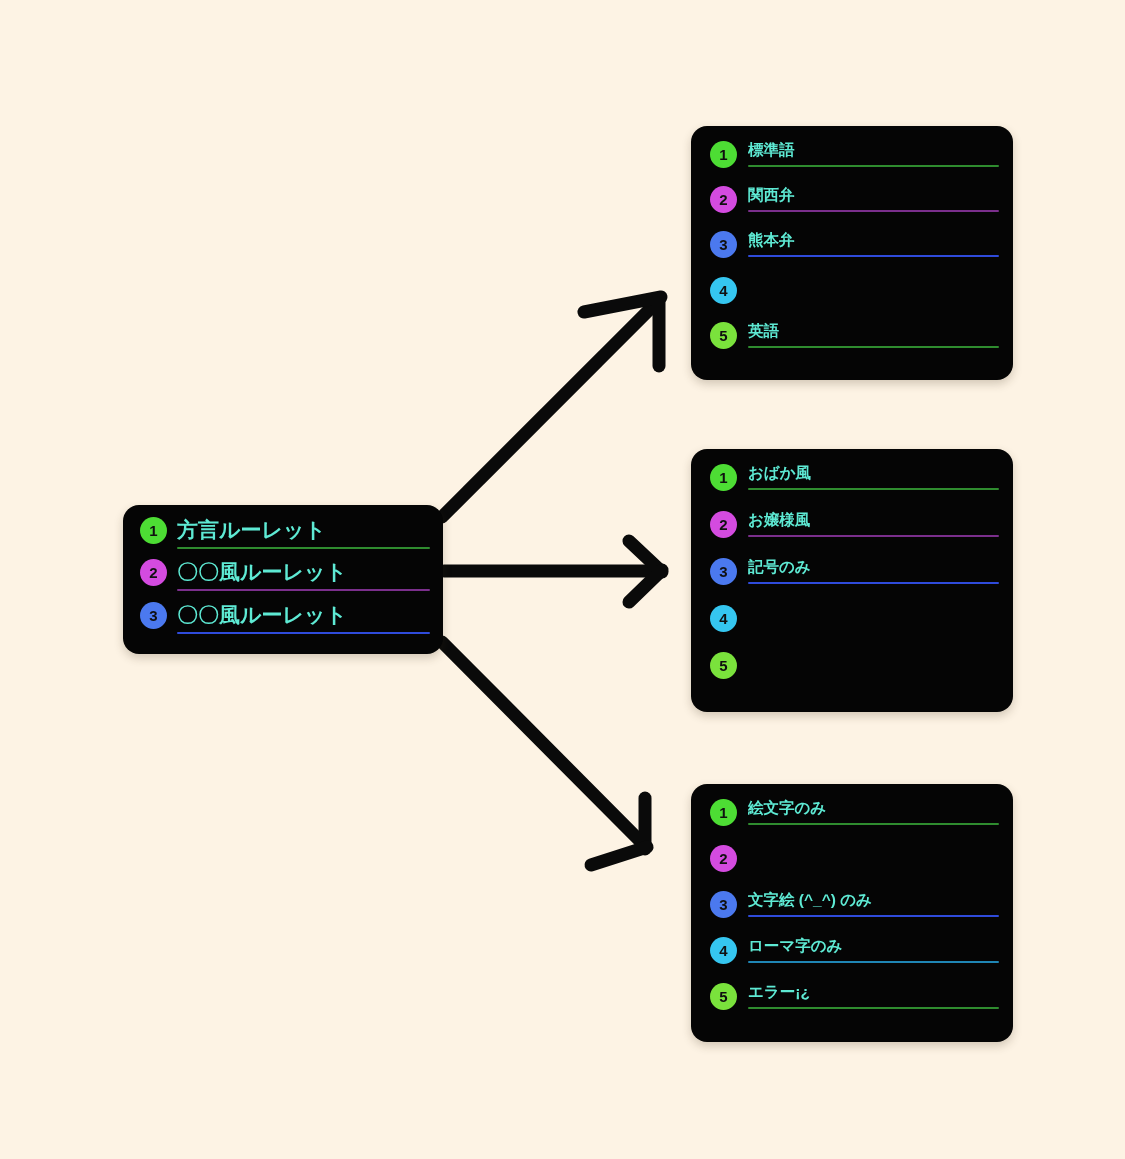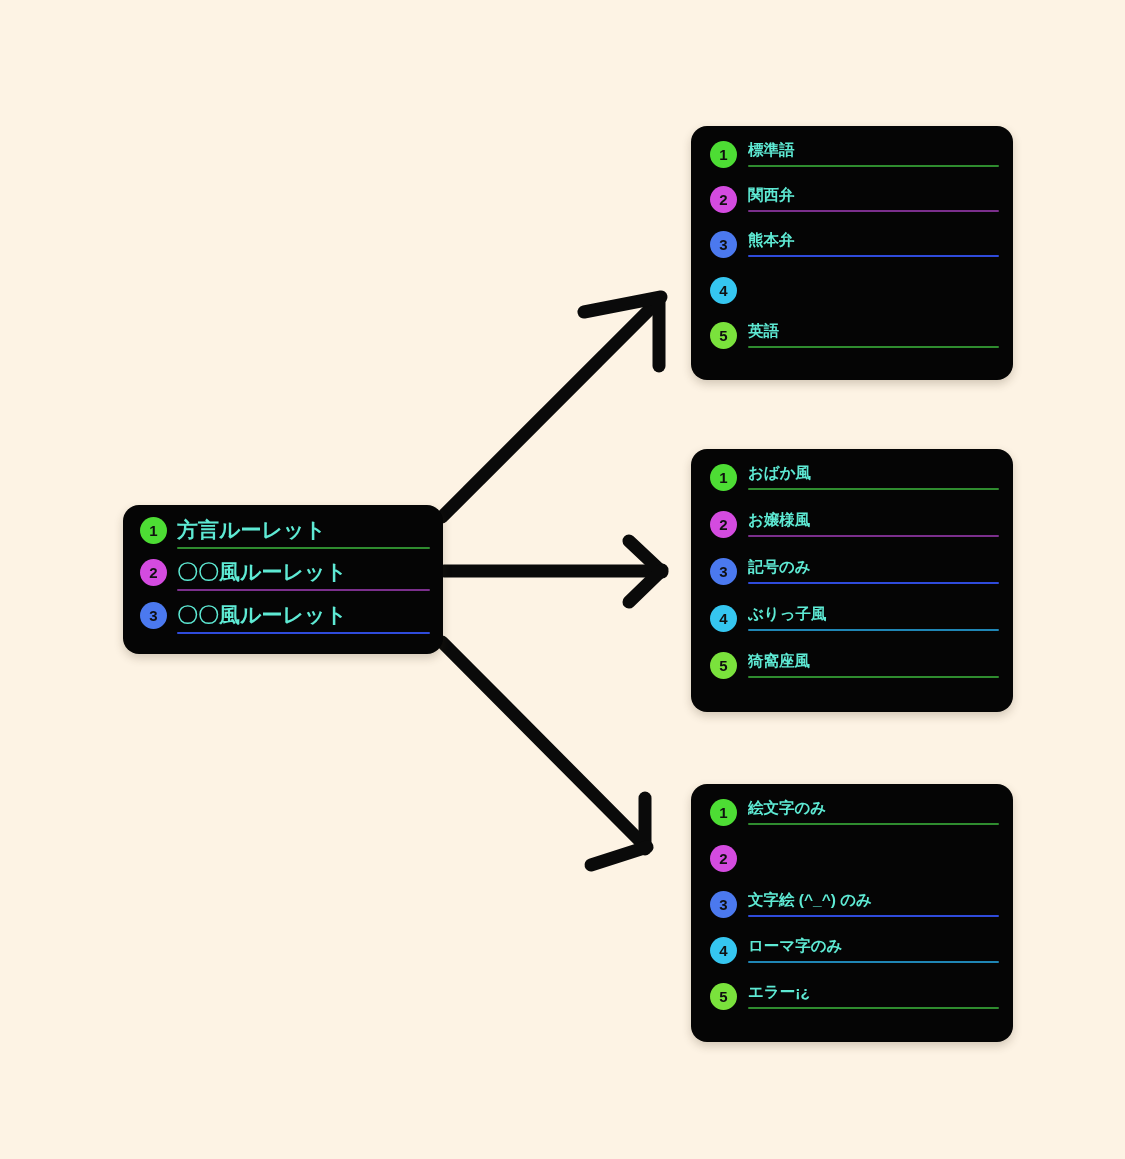--- a/index.html
+++ b/index.html
@@ -238,31 +238,23 @@
         </div>
         <div class="row">
           <div class="badge" style="background: rgb(75, 121, 239);">3</div>
           <div class="label-wrap">
             <span class="label">記号のみ</span>
             <span class="rule" style="background: rgb(47, 75, 219);"></span>
           </div>
         </div>
         <div class="row">
           <div class="badge" style="background: rgb(53, 198, 240);">4</div>
-          <div class="label-wrap">
-            <span class="label">ぶりっ子風</span>
-            <span class="rule" style="background: rgb(31, 134, 181);"></span>
-          </div>
         </div>
         <div class="row">
           <div class="badge" style="background: rgb(122, 226, 60);">5</div>
-          <div class="label-wrap">
-            <span class="label">猗窩座風</span>
-            <span class="rule" style="background: rgb(47, 140, 47);"></span>
-          </div>
         </div>
       </div>
   </div>
 
   <div class="panel panel-target" id="panel-only">
     <div class="panel-rows">
         <div class="row">
           <div class="badge" style="background: rgb(77, 221, 52);">1</div>
           <div class="label-wrap">
             <span class="label">絵文字のみ</span>

